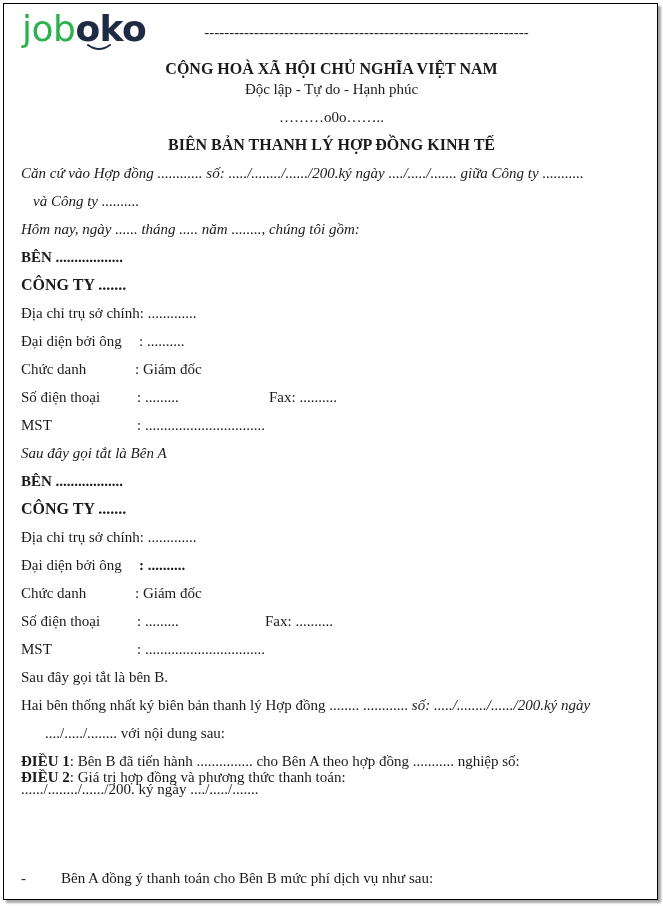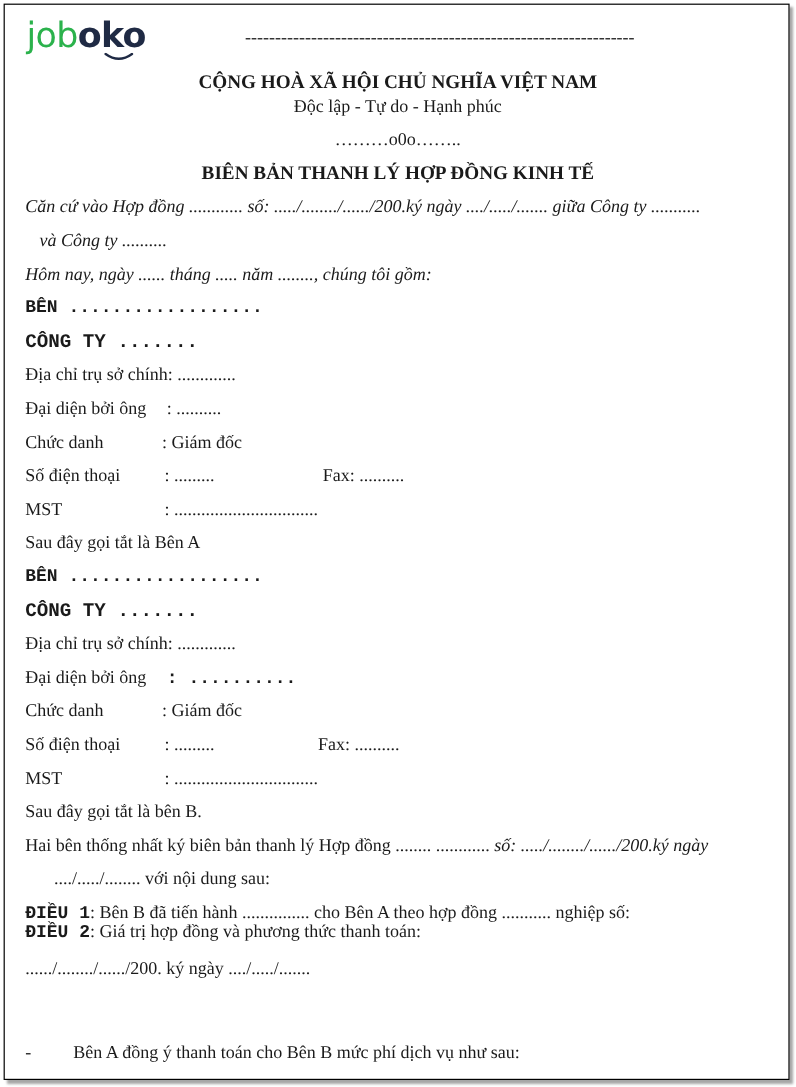--- a/index.html
+++ b/index.html
@@ -6,33 +6,33 @@
     html, body { width: 663px; height: 906px; background: #ffffff; overflow: hidden; }
     body { position: relative; font-family: "Liberation Serif", "DejaVu Serif", serif; color: #1a1a1a; }
     .page {
       position: absolute; left: 3px; top: 3px; width: 655px; height: 897px;
       border: 1.5px solid #000; background: #fff;
       box-shadow: 3px 3px 2px rgba(0,0,0,0.35);
     }
     .logo {
       position: absolute; left: 22px; top: 12px; height: 40px; width: 100px;
       font-family: "DejaVu Sans", "Liberation Sans", sans-serif;
-      font-size: 29px; font-weight: bold; letter-spacing: -0.5px; line-height: 34px;
+      font-size: 36px; font-weight: bold; letter-spacing: -0.5px; line-height: 34px;
     }
     .logo .job { color: #2bb24c; font-weight: normal; }
     .logo .oko { color: #1f2a44; }
     .logo svg { position: absolute; left: 64px; top: 32px; }
     .line {
       position: absolute; left: 21px; right: 0; height: 28px; line-height: 28px;
       font-size: 15px; white-space: nowrap;
     }
     .center { left: 0; width: 663px; text-align: center; }
     .title { font-weight: bold; font-size: 16px; }
     .ital { font-style: italic; }
-    .bold { font-weight: bold; font-family: Liberation Mono, monospace; }
+    .bold { font-weight: bold; }
     .tab { display: inline-block; }
   </style>
 </head>
 <body>
 
 <div class="page"></div>
 
 <div class="logo">
   <span class="job">job</span><span class="oko">oko</span>
   <svg width="26" height="8" viewBox="0 0 26 8">
@@ -60,21 +60,21 @@
 </div>
 <div class="line" style="top:355px;">
   <span class="tab" style="width:114px;">Chức danh</span><span>: Giám  đốc</span>
 </div>
 <div class="line" style="top:383px;">
   <span class="tab" style="width:116px;">Số điện thoại</span><span class="tab" style="width:132px;">: .........</span><span>Fax: ..........</span>
 </div>
 <div class="line" style="top:411px;">
   <span class="tab" style="width:116px;">MST</span><span>: ................................</span>
 </div>
-<div class="line" style="top:439px;">Sau đây gọi tắt là Bên A</div>
+<div class="line" style="top:439px;font-style:italic;">Sau đây gọi tắt là Bên A</div>
 
 <div class="line bold" style="top:467px;">BÊN ..................</div>
 <div class="line bold" style="top:495px; font-size:16px;">CÔNG TY .......</div>
 <div class="line" style="top:523px;">
   <span>Địa chỉ trụ sở chính:</span><span> .............</span>
 </div>
 <div class="line" style="top:551px;">
   <span class="tab" style="width:118px;">Đại diện bởi ông</span><span class="bold">: ..........</span>
 </div>
 <div class="line" style="top:579px;">
@@ -89,20 +89,20 @@
 <div class="line" style="top:663px;">Sau đây gọi tắt là bên B.</div>
 
 <div class="line" style="top:691px;">
   <span>Hai bên thống nhất ký biên bản thanh lý Hợp đồng ........ ............ </span><span class="ital">số: ...../......../....../200.ký ngày</span>
 </div>
 <div class="line" style="top:719px;margin-left:24px;">..../...../........    với nội dung sau:</div>
 
 <div class="line" style="top:747px;">
   <span class="bold">ĐIỀU 1</span><span>: Bên B đã tiến hành ............... cho Bên A theo hợp đồng ........... nghiệp số:</span>
 </div>
-<div class="line" style="top:775px;margin-top:19px;">....../......../....../200. ký ngày  ..../...../.......</div>
+<div class="line" style="top:775px;">....../......../....../200. ký ngày  ..../...../.......</div>
 
 <div class="line" style="top:763px;">
   <span class="bold">ĐIỀU 2</span><span>: Giá trị hợp đồng và phương thức thanh toán:</span>
 </div>
 <div class="line" style="top:864px;">
   <span class="tab" style="width:40px;">-</span><span>Bên A đồng ý thanh toán cho Bên B mức phí dịch vụ như sau:</span>
 </div>
 
 </body></html>

